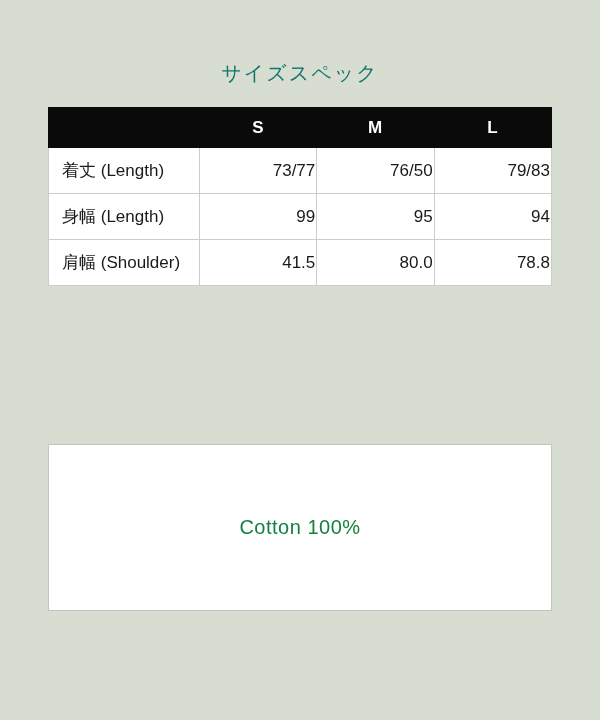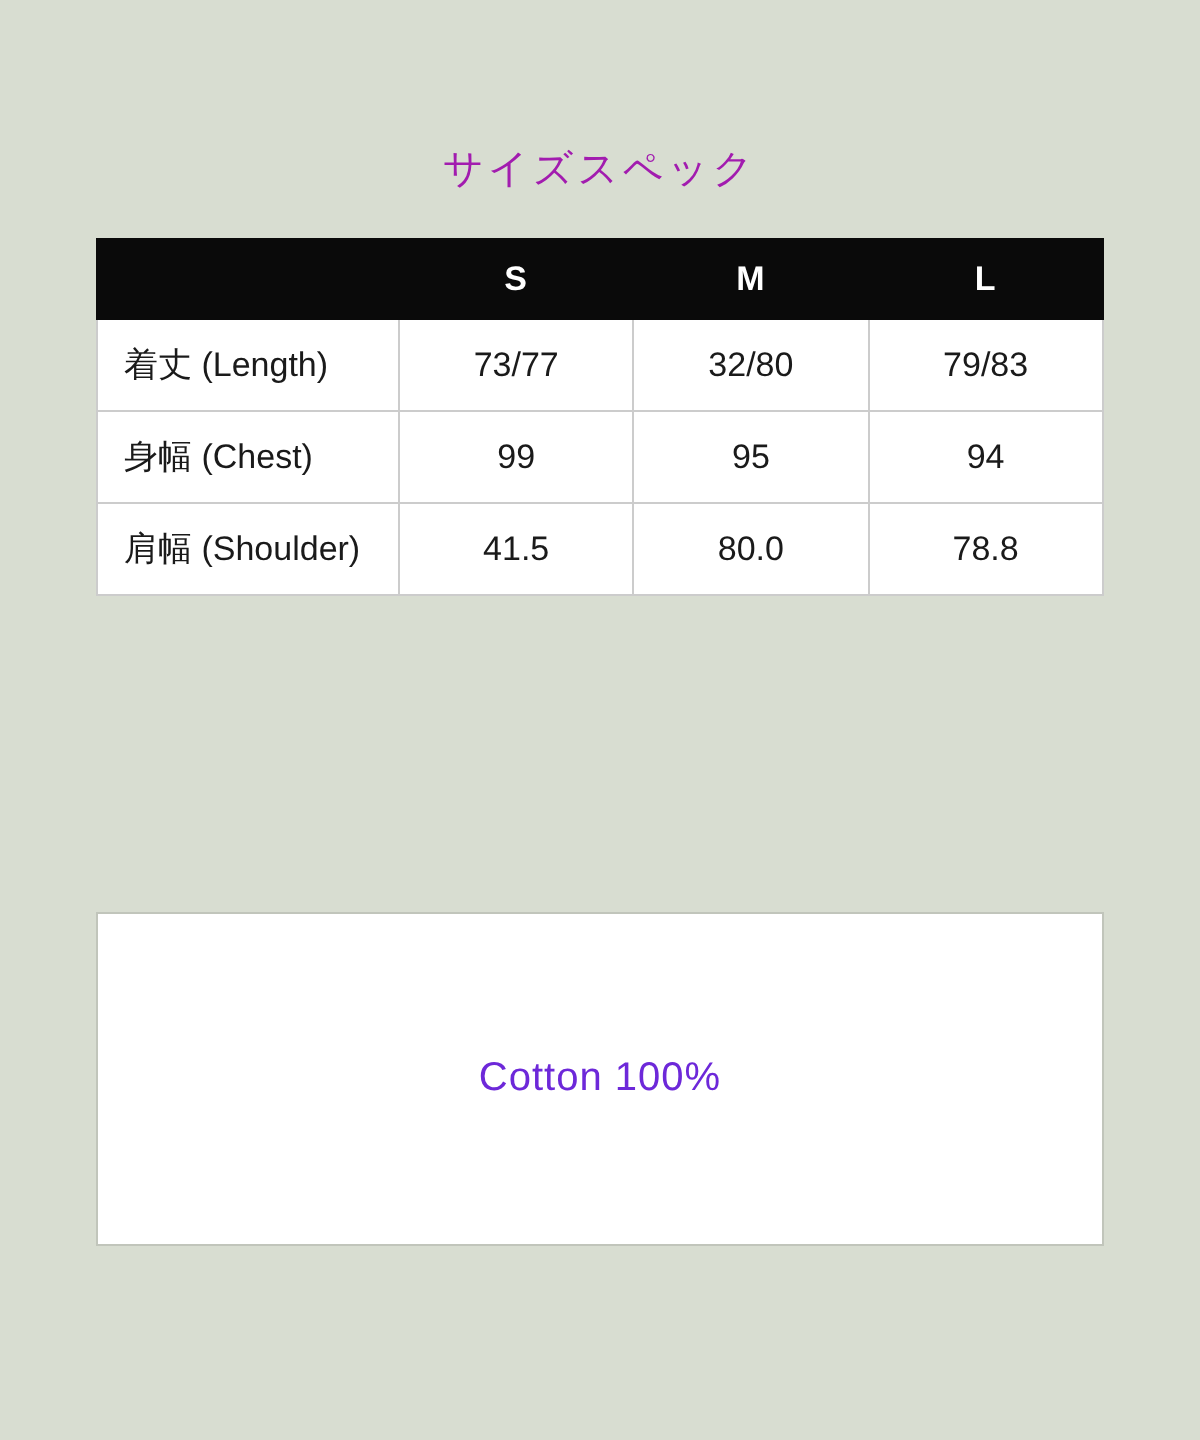--- a/index.html
+++ b/index.html
@@ -8,27 +8,27 @@
   }
   body {
     width: 600px;
     height: 720px;
     background: #d8ddd1;
     font-family: "Liberation Sans", "DejaVu Sans", sans-serif;
     color: #1a1a1a;
     overflow: hidden;
   }
   .section-title {
-    margin: 12px;
+    margin: 0;
     text-align: center;
     font-size: 20px;
     font-weight: 500;
     letter-spacing: 2px;
     line-height: 30px;
-    color: #a21caf;
+    color: #0f766e;
   }
   .size-section {
     padding-top: 58px;
   }
   table.size-table {
     width: 504px;
     margin: 19px auto 0 auto;
     border-collapse: collapse;
     table-layout: fixed;
     background: #ffffff;
@@ -57,38 +57,38 @@
     border: 1px solid #cccccc;
     font-size: 17px;
     font-weight: normal;
     vertical-align: middle;
   }
   table.size-table tbody th {
     text-align: left;
     padding-left: 13px;
   }
   table.size-table tbody td {
-    text-align: center;
+    text-align: right;
   }
   .composition-section {
     margin-top: 158px;
   }
   .composition-box {
     width: 502px;
     height: 165px;
     margin: 9px auto 0 auto;
     background: #ffffff;
     border: 1px solid #c1c5bb;
     display: flex;
     align-items: center;
     justify-content: center;
   }
   .composition-text {
     font-size: 20px;
-    color: #6d28d9;
+    color: #15803d;
     letter-spacing: 0.5px;
   }
 </style>
 </head>
 <body>
 
 <div class="size-section">
   <h2 class="section-title">サイズスペック</h2>
 
   <table class="size-table">
@@ -103,25 +103,25 @@
         <th></th>
         <th>S</th>
         <th>M</th>
         <th>L</th>
       </tr>
     </thead>
     <tbody>
       <tr>
         <th>着丈 (Length)</th>
         <td>73/77</td>
-        <td>32/80</td>
+        <td>76/50</td>
         <td>79/83</td>
       </tr>
       <tr>
-        <th>身幅 (Chest)</th>
+        <th>身幅 (Length)</th>
         <td>99</td>
         <td>95</td>
         <td>94</td>
       </tr>
       <tr>
         <th>肩幅 (Shoulder)</th>
         <td>41.5</td>
         <td>80.0</td>
         <td>78.8</td>
       </tr>

